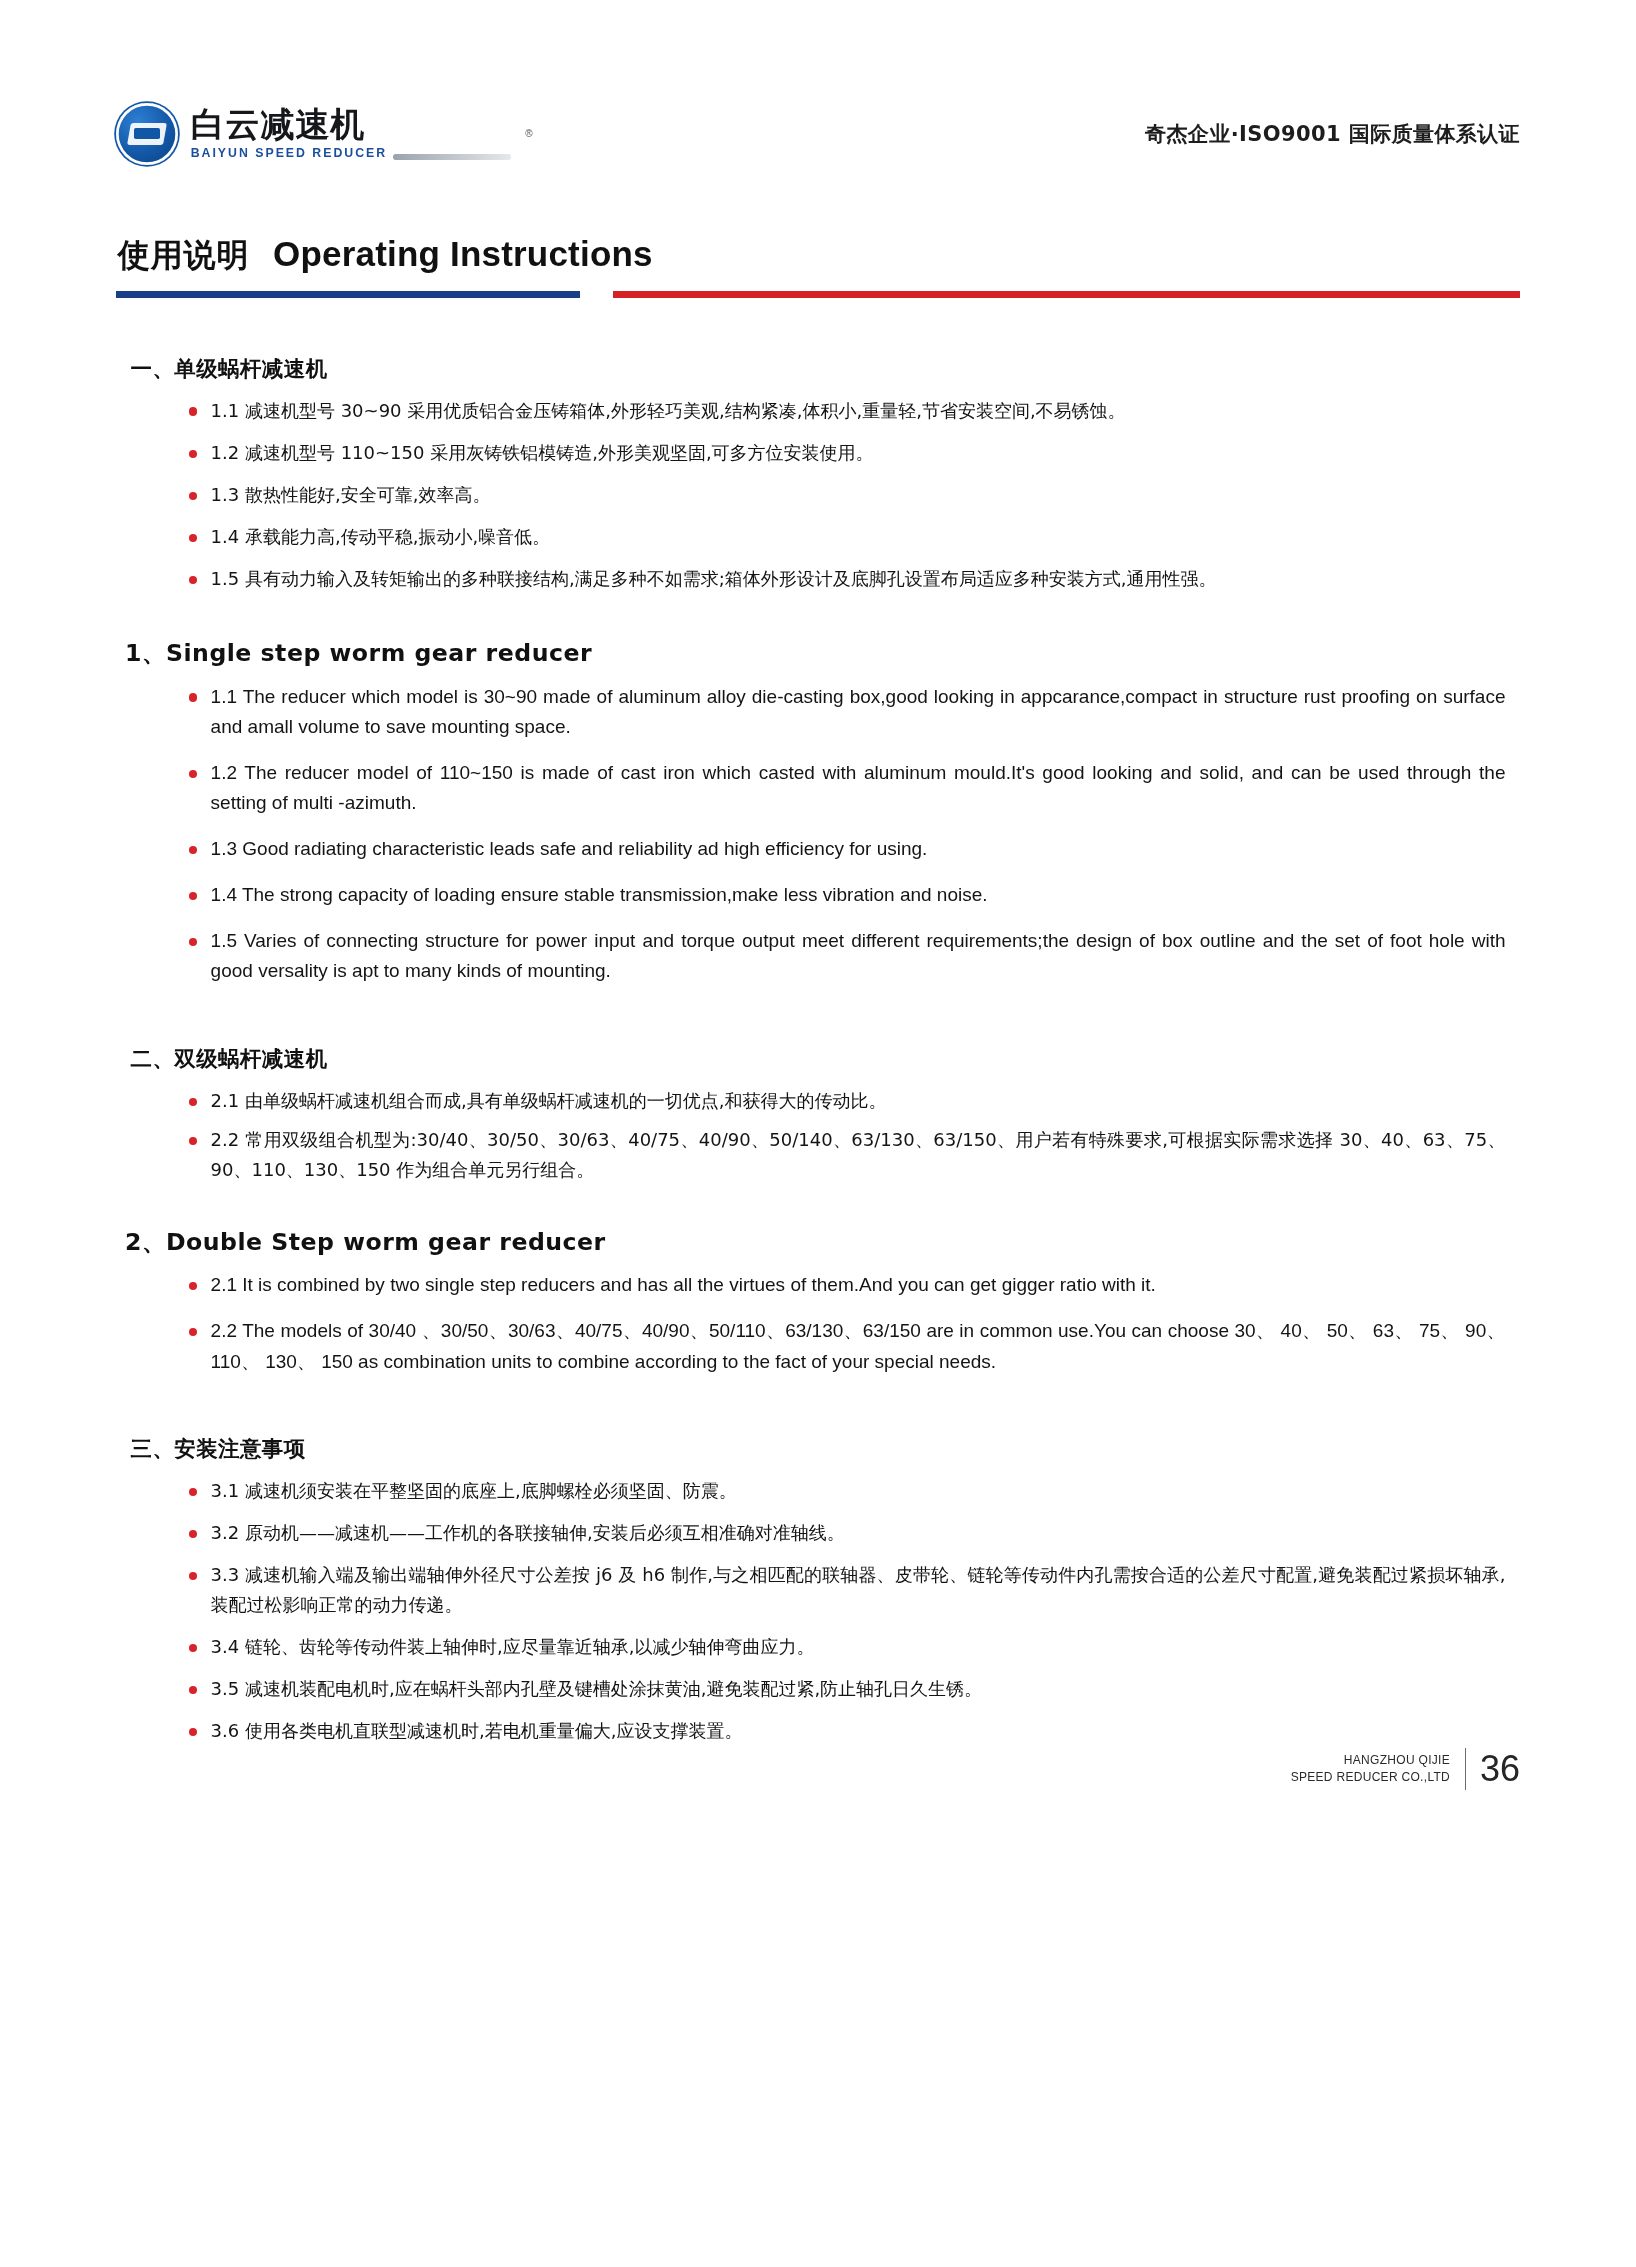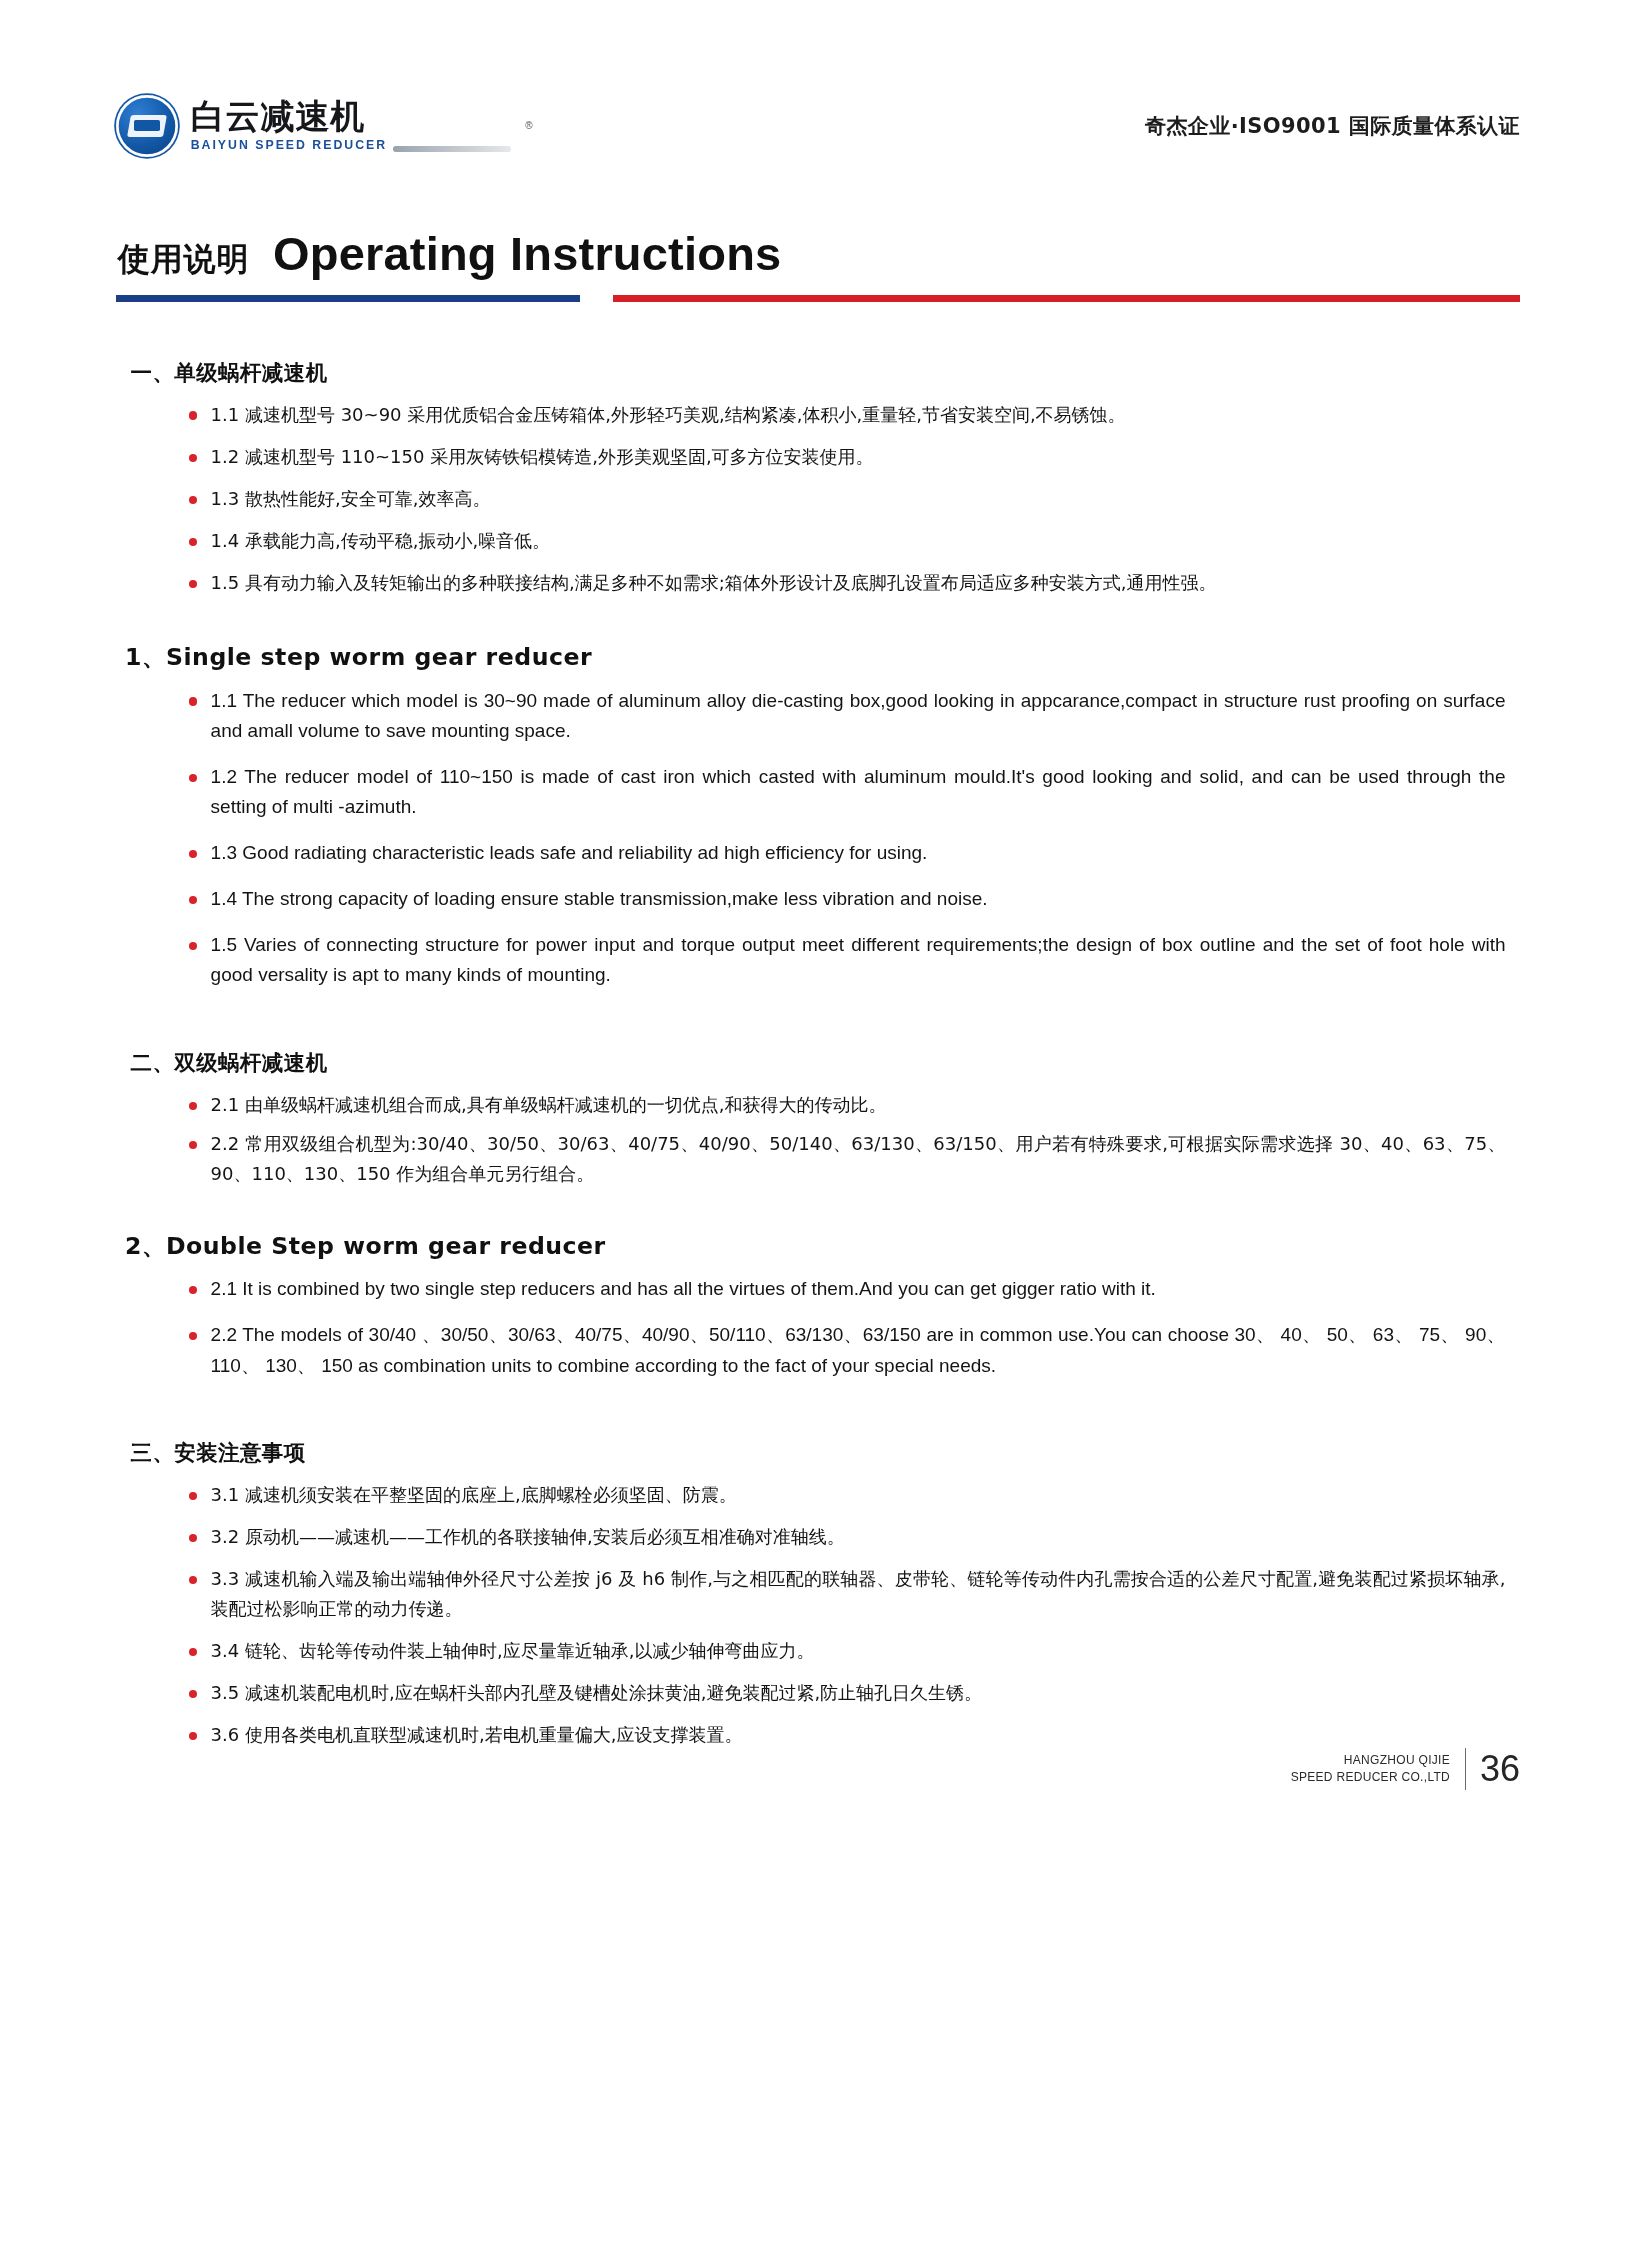--- a/index.html
+++ b/index.html
@@ -13,21 +13,21 @@
     font-family: "Liberation Sans", "DejaVu Sans", sans-serif;
     color: #1a1a1a;
     position: relative;
     overflow: hidden;
   }
   .page {
     position: relative;
     width: 1636px;
     height: 1877px;
     box-sizing: border-box;
-    padding: 0 116px;
+    padding: 8px 116px;
     border-radius: 11px;
   }
 
   
   .header {
     display: flex;
     align-items: center;
     justify-content: space-between;
     padding-top: 89px;
     height: 73px;
@@ -124,21 +124,21 @@
     padding-left: 1.8px;
   }
   .title-cn {
     font-size: 32px;
     font-weight: bold;
     color: #111;
     letter-spacing: 0.9px;
     font-family: "DejaVu Sans", "Liberation Sans", sans-serif;
   }
   .title-en {
-    font-size: 47px;
+    font-size: 35px;
     font-weight: bold;
     color: #111;
     letter-spacing: 0.2px;
   }
   .title-rules {
     display: flex;
     margin-top: 12.7px;
     height: 7.3px;
   }
   .rule-blue {

